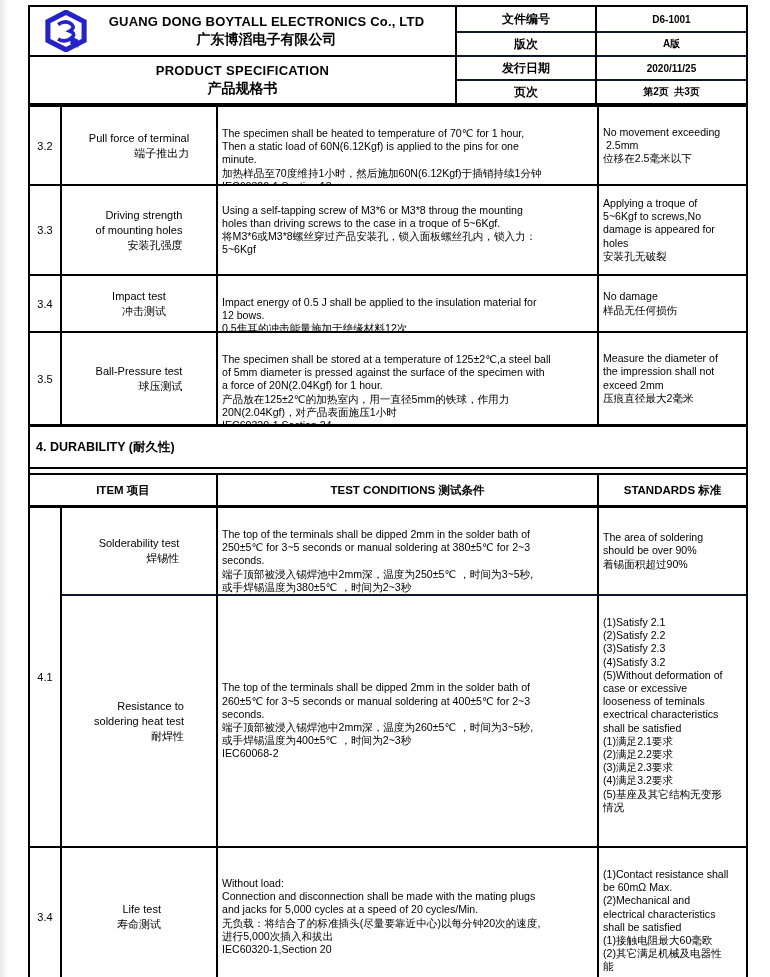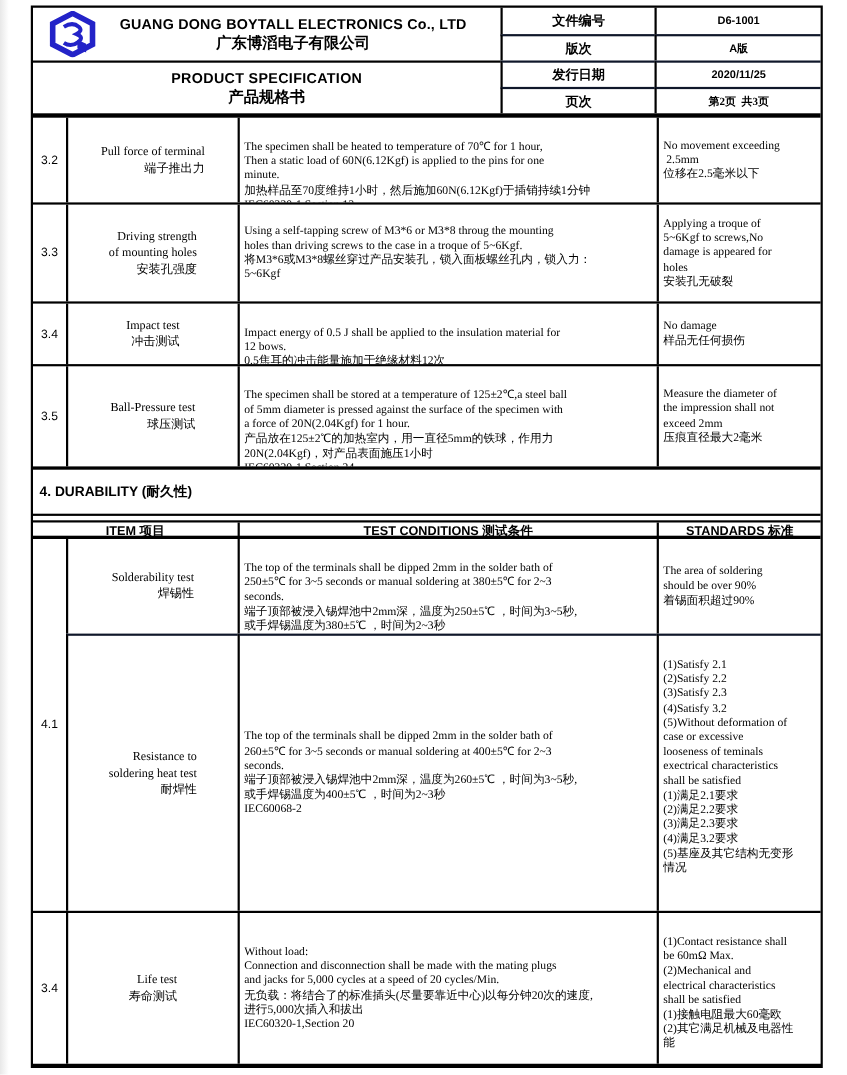--- a/index.html
+++ b/index.html
@@ -8,21 +8,21 @@
     width:770px; height:977px; position:relative;
     font-family:"Liberation Sans","DejaVu Sans",sans-serif;
     color:#000;
   }
   .scan-edge { position:absolute; left:0; top:0; width:8px; height:977px;
     background:linear-gradient(to right,#e8e8e8,#ffffff); }
   .doc {
     position:absolute; left:28px; top:5px; width:720px;
     border:2px solid #000; border-bottom-width:4px; background:#fff;
   }
-  .pre { white-space:pre-wrap;font-family:Liberation Serif, serif; }
+  .pre { white-space:pre-wrap; }
 
   
   .header { display:grid; grid-template-columns:425px 140px 1fr;
     grid-auto-rows:24px; border-bottom:4px solid #000; }
   .h-company { grid-area:1/1/3/2; display:flex; align-items:center; padding-left:14px; }
   .h-company .names { flex:1; text-align:center; padding-right:10px; }
   .company-en { font-weight:bold; font-size:13px; letter-spacing:.2px; }
   .company-cn { font-weight:bold; font-size:14px; margin-top:2px; }
   .h-title { grid-area:3/1/5/2; border-top:2px solid #000;
     display:flex; flex-direction:column; justify-content:center; text-align:center; }
@@ -49,21 +49,21 @@
   .top  { justify-content:flex-start; padding-top:20px; }
 
   .h32 { height:79px; } .h33 { height:90px; } .h34 { height:57px; }
   .h35 { height:94px; border-bottom-width:3px; }
 
   
   .s4-title { height:42px; border-bottom:2px solid #000; margin-bottom:4px;
     display:flex; align-items:center; padding-left:6px;
     font-weight:bold; font-size:12.5px; }
   .colhead { display:grid; grid-template-columns:186px 381px 1fr;
-    border-top:2px solid #000; border-bottom:3px solid #000; height:17px; }
+    border-top:2px solid #000; border-bottom:3px solid #000; height:35px; }
   .colhead div { display:flex; align-items:center; justify-content:center;
     font-weight:bold; font-size:11.5px; }
   .grid41 { display:grid; grid-template-columns:30px 156px 381px 1fr;
     grid-template-rows:86px 252px; border-bottom:2px solid #000; }
   .h42 { height:137px; border-bottom:none; }
 </style>
 </head>
 <body>
 
 <div class="scan-edge"></div>

